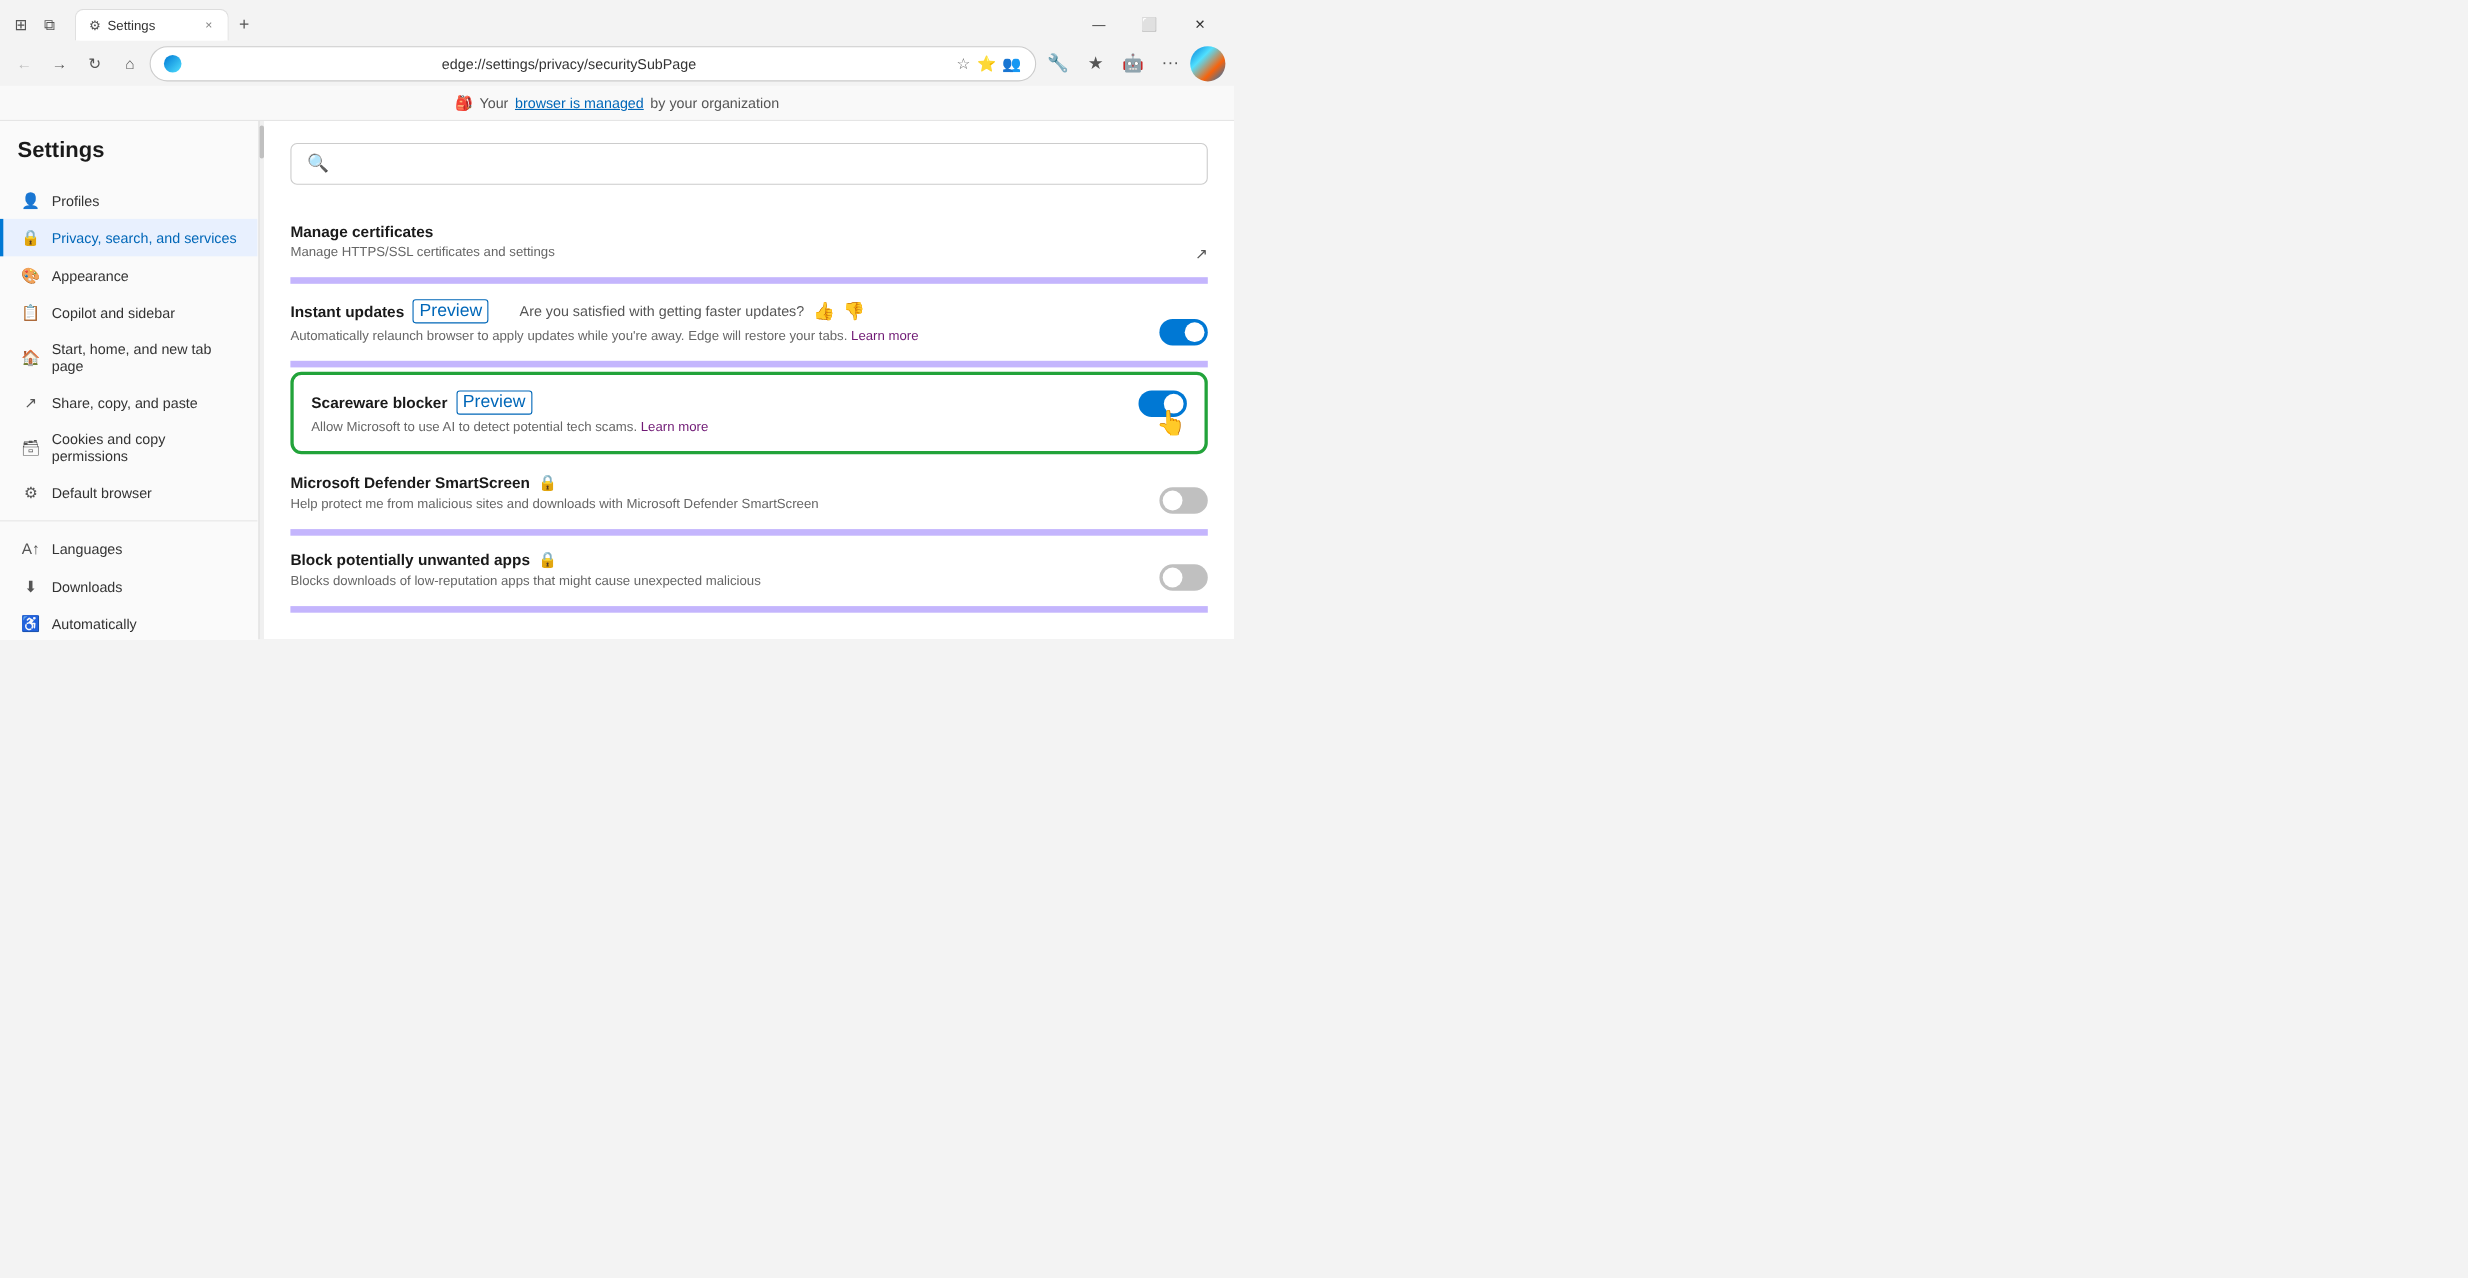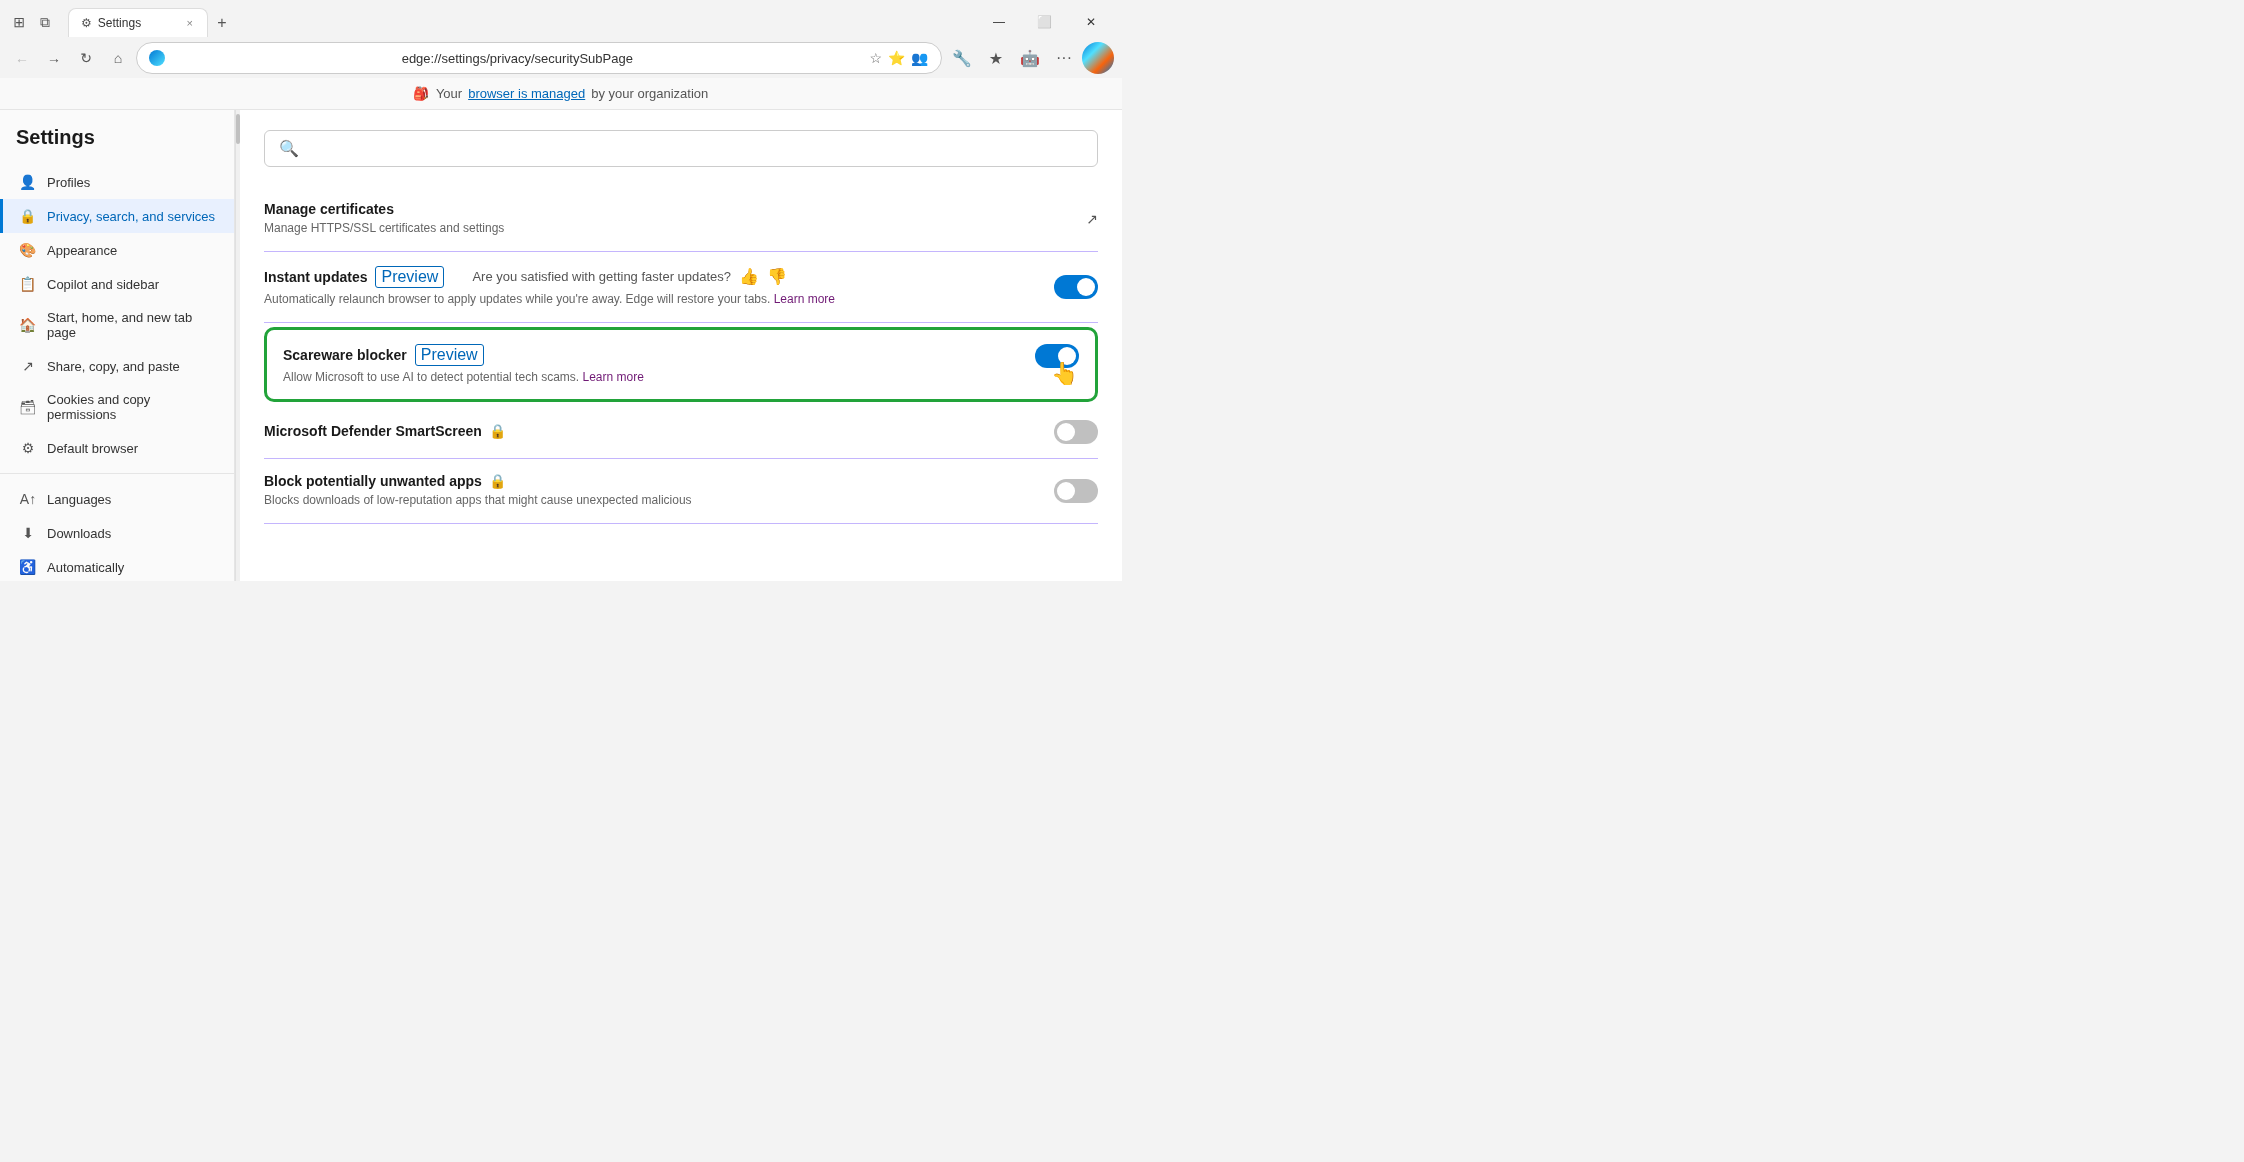--- a/index.html
+++ b/index.html
@@ -226,23 +226,23 @@
       outline: none;
       font-size: 14px;
       color: #888;
       flex: 1;
       background: transparent;
     }
 
     
     .setting-item {
       display: flex;
-      align-items: center;
+      align-items: flex-end;
       padding: 14px 0;
-      border-bottom: 1px solid #c4b5fd;
+      border-bottom: 6px solid #c4b5fd;
       gap: 22px;
     }
     .setting-info { flex: 1; }
     .setting-title {
       font-size: 14px;
       font-weight: 600;
       color: #1a1a1a;
       display: flex;
       align-items: center;
       gap: 8px;
@@ -481,20 +481,21 @@
       <button class="toggle"></button>
       <span class="cursor-hand">👆</span>
     </div>
 
     <div class="setting-item">
       <div class="setting-info">
         <div class="setting-title">
           <span>Microsoft Defender SmartScreen</span>
           <span class="lock-icon">🔒</span>
         </div>
+        <div class="setting-desc">Help protect me from malicious sites and downloads with Microsoft Defender SmartScreen</div>
       </div>
       <button class="toggle off"></button>
     </div>
 
     <div class="setting-item">
       <div class="setting-info">
         <div class="setting-title">
           <span>Block potentially unwanted apps</span>
           <span class="lock-icon">🔒</span>
         </div>

